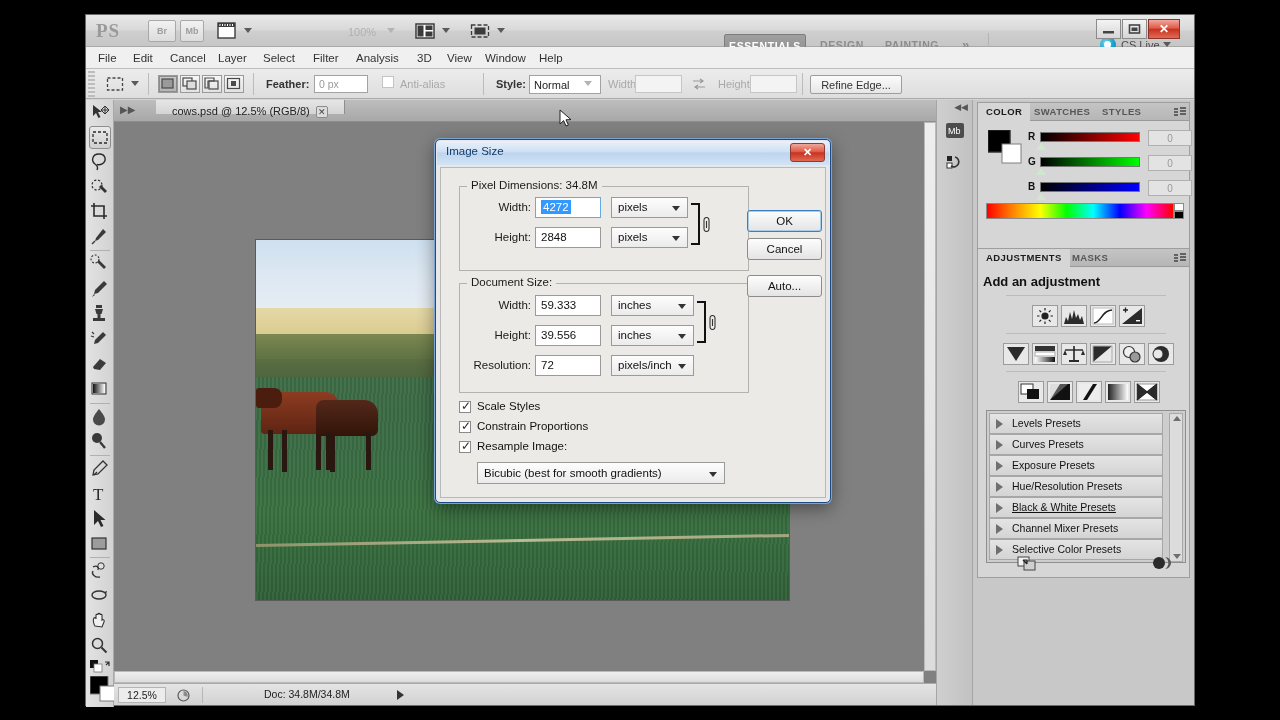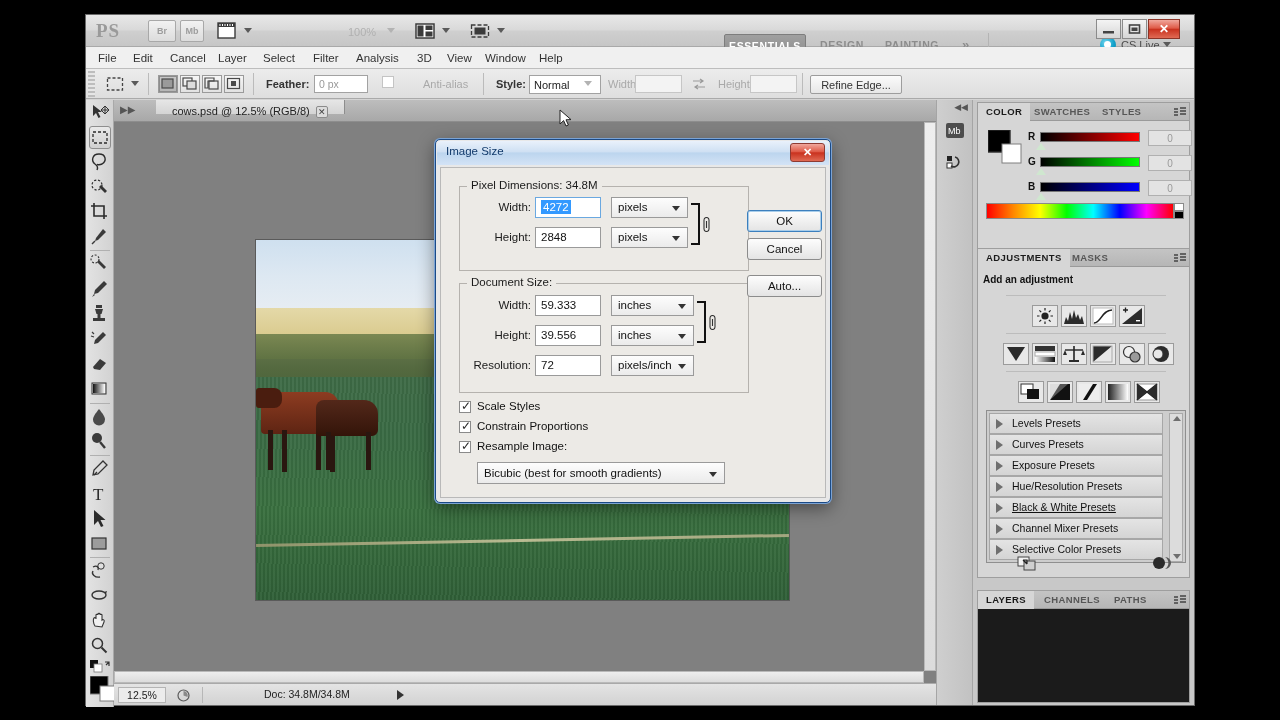--- a/index.html
+++ b/index.html
@@ -303,21 +303,21 @@
             <rect x="2.5" y="2.5" width="12" height="10" fill="none" stroke="#4a4a4a" stroke-width="1.2"></rect>
             <rect x="6" y="5" width="5" height="5" fill="#4a4a4a"></rect>
           </svg>
     </div>
     <div class="ob-sep" style="left:167px;"></div>
 
     <div class="ob-label" style="left:180px;font-weight:bold;">Feather:</div>
     <div class="ob-field" style="left:228px;width:54px;">0 px</div>
 
     <div style="position:absolute;left:296px;top:7px;width:12px;height:12px;background:#fff;border:1px solid #c4c4c4;"></div>
-    <div class="ob-label dim" style="left:314px;margin-left:23px;">Anti-alias</div>
+    <div class="ob-label dim" style="left:314px;">Anti-alias</div>
     <div class="ob-sep" style="left:397px;"></div>
 
     <div class="ob-label" style="left:410px;font-weight:bold;">Style:</div>
 
     <div style="position:absolute;left:443px;top:6px;width:72px;height:19px;background:#fff;border:1px solid #a2a2a2;font-size:11px;color:#222;line-height:18px;padding-left:4px;">Normal</div>
     <span class="caret dim" style="position:absolute;left:498px;top:12px;"></span>
 
     <div class="ob-label dim" style="left:522px;">Width:</div>
     <div class="ob-field" style="left:549px;width:47px;background:#f3f3f3;border-color:#c6c6c6;"></div>
     <div style="position:absolute;left:606px;top:9px;">
@@ -607,21 +607,21 @@
       <div class="ptabs">
         <div class="ptab active" style="left:0;">ADJUSTMENTS</div>
         <div class="ptab" style="left:86px;">MASKS</div>
         <div class="pmenu">
           <svg width="12" height="10">
                 <path d="M0 2 l4 0 M0 5 l4 0 M0 8 l4 0" stroke="#444" stroke-width="1.3"></path>
                 <path d="M6 1 h6 M6 4 h6 M6 7 h6" stroke="#444" stroke-width="1.3"></path>
               </svg>
         </div>
       </div>
-      <div style="position:absolute;left:5px;top:25px;font-size:10px;font-weight:bold;color:#111;">Add an adjustment</div>
+      <div style="position:absolute;left:5px;top:25px;font-size:13px;font-weight:bold;color:#111;">Add an adjustment</div>
       <div class="adjrule" style="top:46px;"></div>
 
       <div class="adjicon" style="left:54px;top:56px;">
         <svg width="24" height="20">
               <circle cx="12" cy="10" r="3.6" fill="#222"></circle>
               <g stroke="#222" stroke-width="1.2">
                 <path d="M12 2 v2.5M12 15.5 v2.5M4 10 h2.5M17.5 10 h2.5M6.4 4.4 l1.8 1.8M15.8 13.8 l1.8 1.8M17.6 4.4 l-1.8 1.8M8.2 13.8 l-1.8 1.8"></path>
               </g>
             </svg>
       </div>
@@ -752,34 +752,20 @@
             </svg>
       </div>
       <div style="position:absolute;right:16px;bottom:4px;">
         <svg width="22" height="16">
               <circle cx="8" cy="8" r="6" fill="#2b2b2b"></circle>
               <path d="M14 2 a6 6 0 0 1 0 12 a7 7 0 0 0 0 -12" fill="#555"></path>
             </svg>
       </div>
     </div>
 
-    <div class="panel" style="top:490px;bottom:2px;">
-      <div class="ptabs">
-        <div class="ptab active" style="left:0;">LAYERS</div>
-        <div class="ptab" style="left:58px;">CHANNELS</div>
-        <div class="ptab" style="left:128px;">PATHS</div>
-        <div class="pmenu">
-          <svg width="12" height="10">
-                <path d="M0 2 l4 0 M0 5 l4 0 M0 8 l4 0" stroke="#444" stroke-width="1.3"></path>
-                <path d="M6 1 h6 M6 4 h6 M6 7 h6" stroke="#444" stroke-width="1.3"></path>
-              </svg>
-        </div>
-      </div>
-      <div style="position:absolute;left:0;right:0;top:18px;bottom:0;background:#1b1b1b;"></div>
-    </div>
   </div>
 
   <div id="dlg">
     <div id="dlgtitlebar">
       <div id="dlgtitle">Image Size</div>
       <div id="dlgclose">✕</div>
     </div>
 
     <div id="dlgbody">
 

